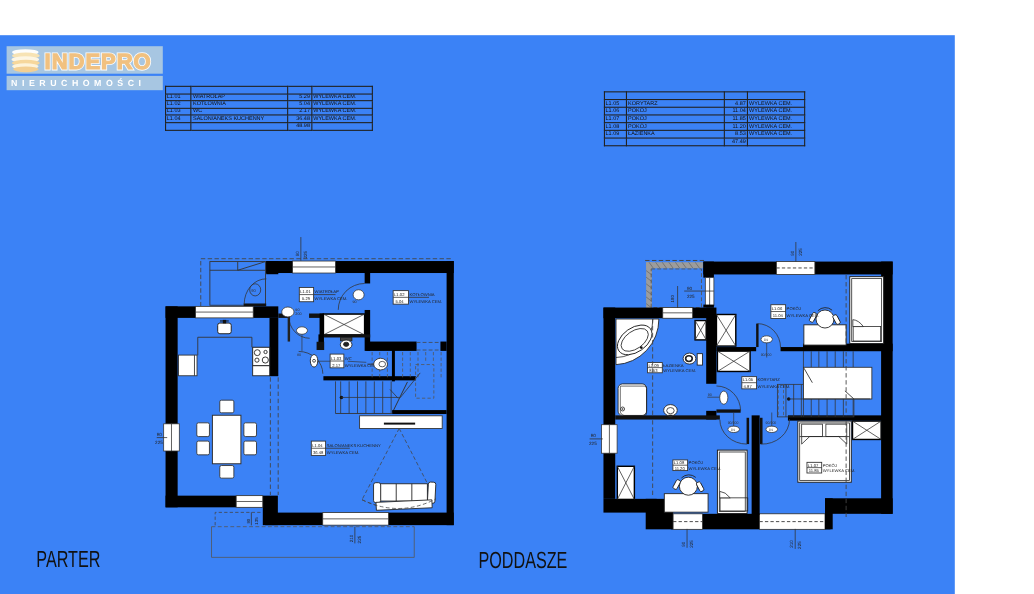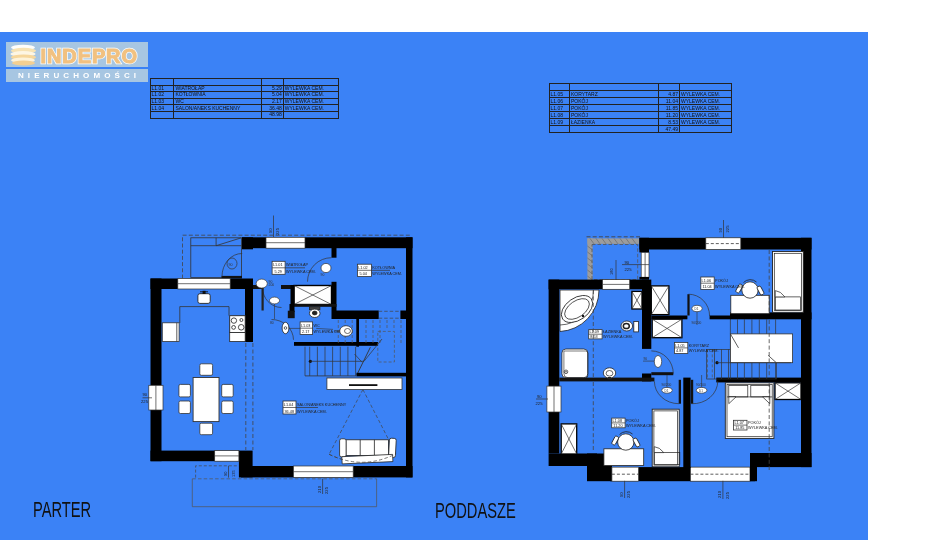--- a/index.html
+++ b/index.html
@@ -27,21 +27,21 @@
     <ellipse cx="17" cy="18.3" rx="12" ry="2.8" fill="#fdf3da"></ellipse>
     <ellipse cx="17.5" cy="21" rx="11.5" ry="2.6" fill="#f3cf92"></ellipse>
   </g>
   <g style="font-family:'Liberation Sans',sans-serif;" font-weight="bold">
     <text x="34.5" y="20.5" font-size="20" letter-spacing="0.9" fill="none" stroke="#fafdff" stroke-width="2.6">INDEPRO</text>
     <text x="34.5" y="20.5" font-size="20" letter-spacing="0.9" fill="#f1c180" stroke="#f1c180" stroke-width="1.1">INDEPRO</text>
   </g>
 </svg>
 
 <div class="abs" style="left:6px;top:37px;width:142px;height:13px;background:#a7c6e2;
-  color:#fff;font-size:8px;letter-spacing:4.1px;text-align:center;text-indent:4.1px;line-height:13.5px;font-weight:bold;">NIERUCHOMOŚCI</div>
+  color:#fff;font-size:8px;letter-spacing:4.1px;text-align:left;text-indent:4.1px;line-height:13.5px;font-weight:bold;">NIERUCHOMOŚCI</div>
 
 <table class="abs" style="left:149.6px;top:46px;">
   <colgroup>
         <col style="width:23.9px">
         <col style="width:87.9px">
         <col style="width:21.4px">
         <col style="width:55.2px">
       </colgroup>
   <tbody>
         <tr style="height:6.7px">

